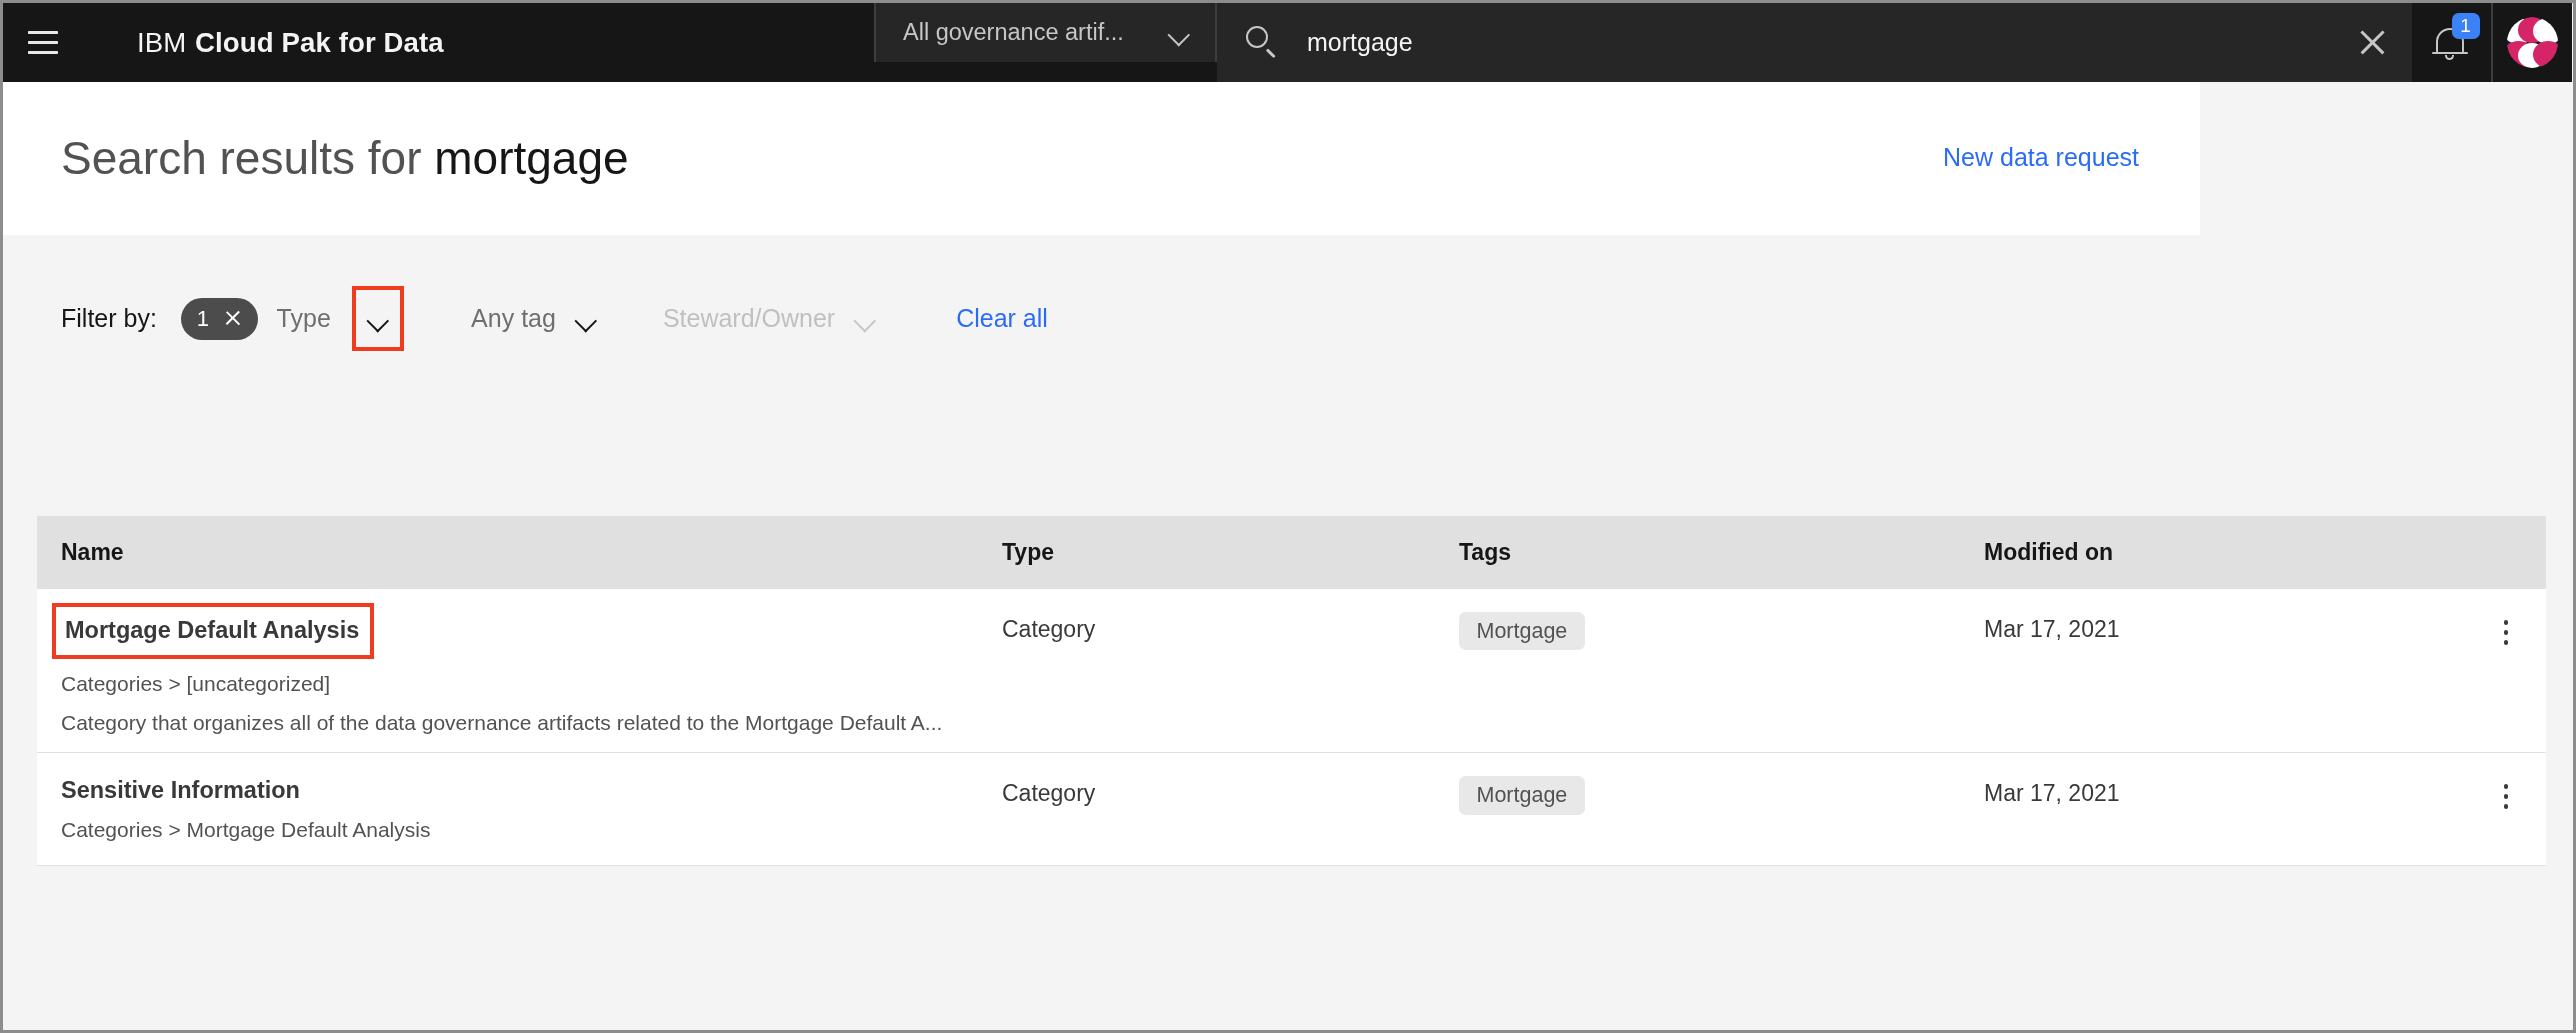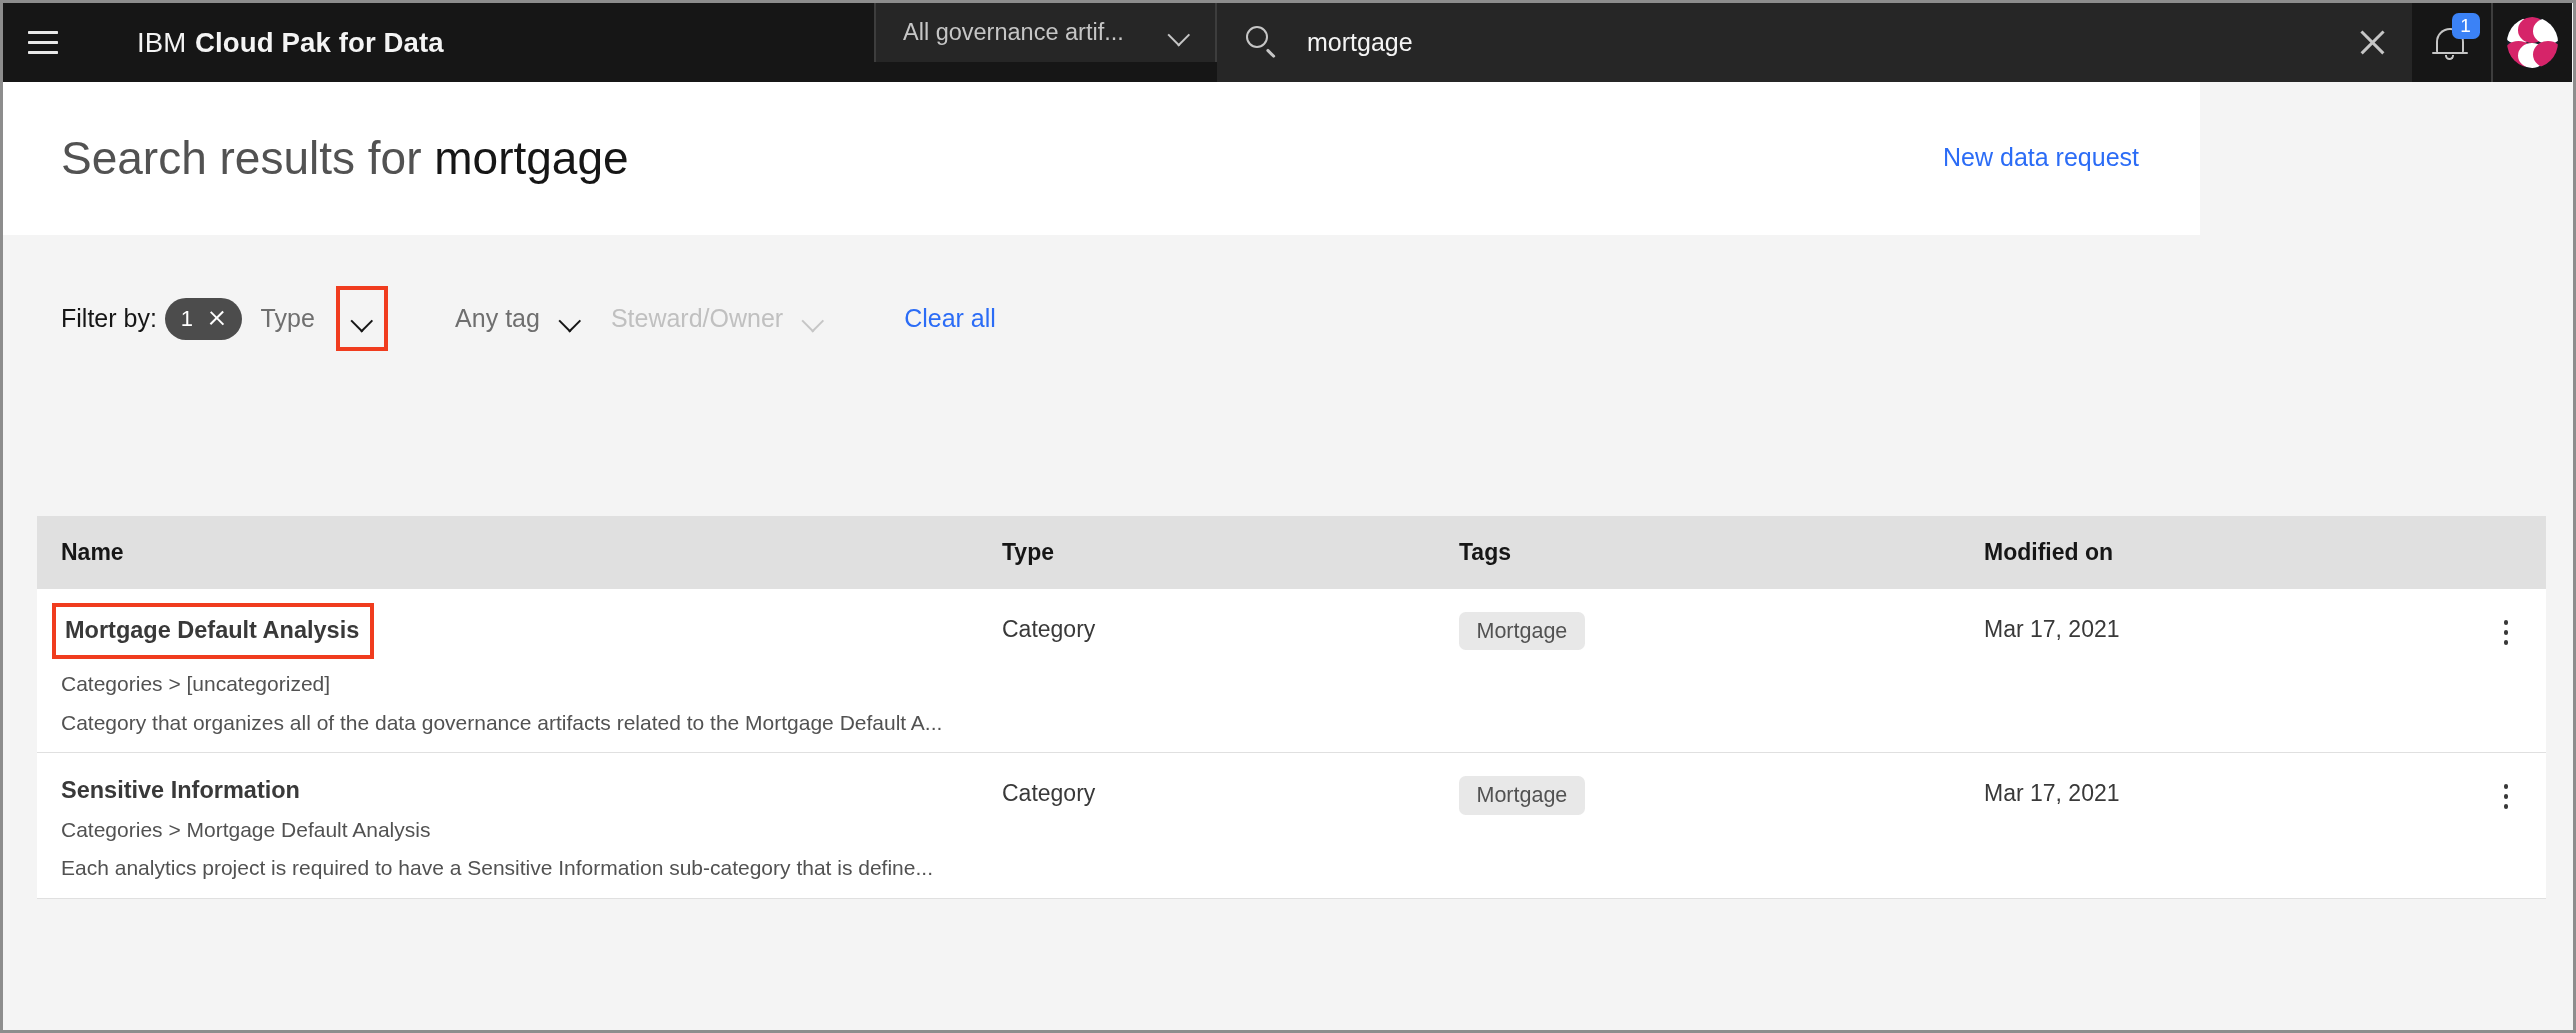--- a/index.html
+++ b/index.html
@@ -288,21 +288,21 @@
   .filter-row {
     position: absolute;
     left: 58px; top: 50px;
     display: flex;
     align-items: center;
     white-space: nowrap;
   }
   .filter-by-label {
     font-size: 25px;
     color: #161616;
-    margin-right: 8px;
+    margin-right: 24px;
   }
   .count-pill {
     height: 42px;
     min-width: 69px;
     border-radius: 21px;
     background: #4c4c4c;
     color: #ffffff;
     display: flex;
     align-items: center;
     justify-content: center;
@@ -626,21 +626,21 @@
       </span>
       <span class="annot-box chev-annot">
         <span class="chev" style="color:#161616"></span>
       </span>
 
       <span class="filter-dd" style="margin-left:67px">
         <span class="dd-label">Any tag</span>
         <span class="chev dd-chev"></span>
       </span>
 
-      <span class="filter-dd disabled" style="margin-left:31px">
+      <span class="filter-dd disabled" style="margin-left:67px">
         <span class="dd-label">Steward/Owner</span>
         <span class="chev dd-chev"></span>
       </span>
 
       <span class="clear-all">Clear all</span>
     </div>
 
     <div class="annot-box chip-annot-wrap">
       <span class="chip">
         <span>Category</span>
@@ -686,21 +686,20 @@
             <i></i>
             <i></i>
           </span>
       </div>
     </div>
 
     <div class="trow">
       <div class="cell-name">
         <span class="row-title">Sensitive Information</span>
         <div class="row-path">Categories &gt; Mortgage Default Analysis</div>
-        <div class="row-desc">Each analytics project is required to have a Sensitive Information sub-category that is define...</div>
       </div>
       <div class="cell-type">Category</div>
       <div class="cell-tags">
         <span class="tag-pill">Mortgage</span>
       </div>
       <div class="cell-mod">Mar 17, 2021</div>
       <div class="cell-menu">
         <span class="kebab">
             <i></i>
             <i></i>

